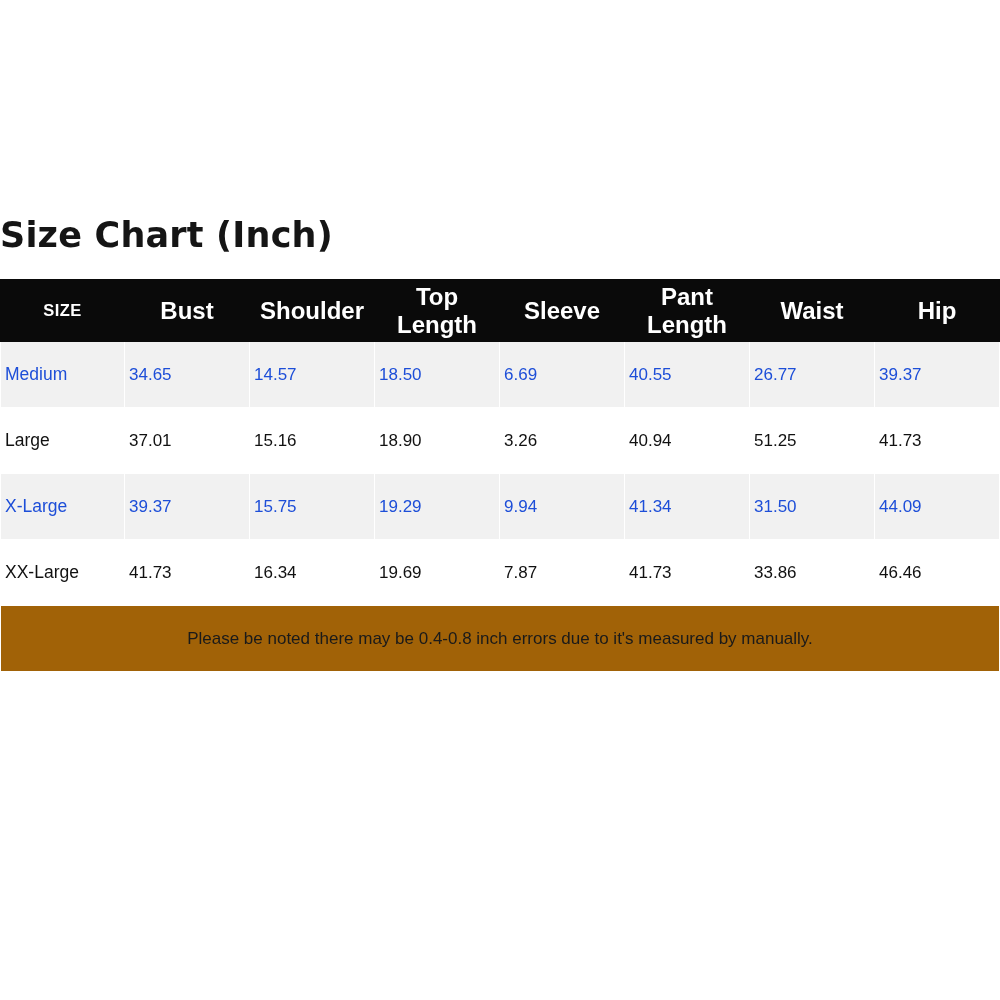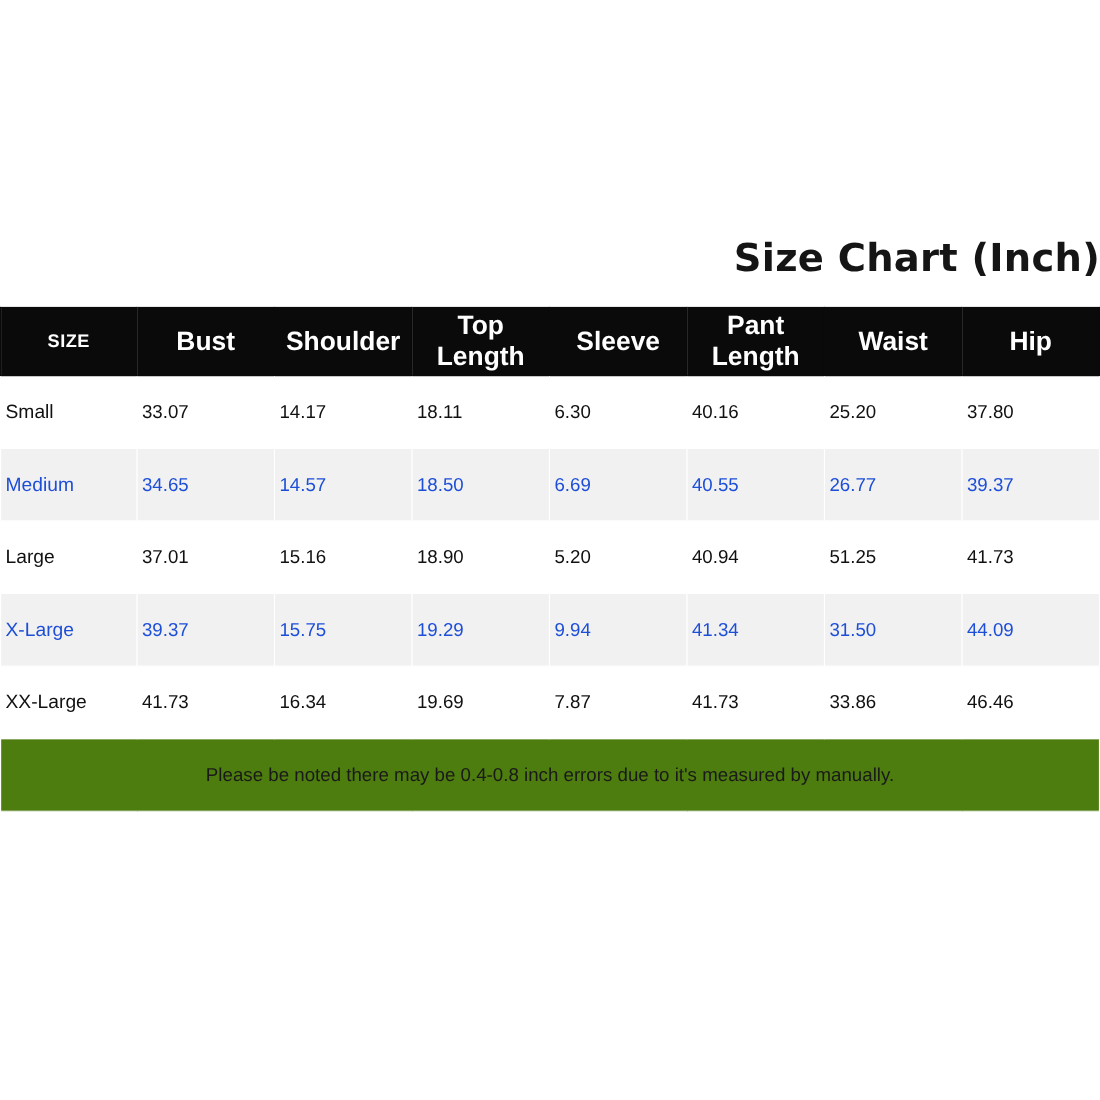--- a/index.html
+++ b/index.html
@@ -20,21 +20,21 @@
     height: 1000px;
     box-sizing: border-box;
   }
   .chart-wrap {
     position: absolute;
     left: 0;
     top: 215px;
     width: 1000px;
   }
   .chart-title {
-    text-align: right;
+    text-align: left;
     font-size: 35px;
     font-weight: bold;
     color: #151515;
     letter-spacing: 0.2px;
     margin: 0 0 24px 0;
     font-family: "DejaVu Sans", sans-serif;
   }
   table.size-table {
     border-collapse: collapse;
     width: 1000px;
@@ -66,21 +66,21 @@
     color: #111111;
   }
   tbody tr.row-odd td {
     background: #f1f1f1;
     color: #1d4ed8;
   }
   tbody td.cell-size {
     font-size: 17.5px;
   }
   .note-row td {
-    background: #4d7c0f;
+    background: #a16207;
     border: 1px solid #ffffff;
     height: 60px;
     font-size: 17px;
     color: #1a1a1a;
     text-align: center;
   }
   .col-w-size { width: 124px; }
   .col-w-data { width: 125px; }
 </style>
 </head>
@@ -108,46 +108,36 @@
           <th>Bust</th>
           <th>Shoulder</th>
           <th>Top Length</th>
           <th>Sleeve</th>
           <th>Pant Length</th>
           <th>Waist</th>
           <th>Hip</th>
         </tr>
       </thead>
       <tbody>
-        <tr class="row-even">
-          <td class="cell-size">Small</td>
-          <td>33.07</td>
-          <td>14.17</td>
-          <td>18.11</td>
-          <td>6.30</td>
-          <td>40.16</td>
-          <td>25.20</td>
-          <td>37.80</td>
-        </tr>
         <tr class="row-odd">
           <td class="cell-size">Medium</td>
           <td>34.65</td>
           <td>14.57</td>
           <td>18.50</td>
           <td>6.69</td>
           <td>40.55</td>
           <td>26.77</td>
           <td>39.37</td>
         </tr>
         <tr class="row-even">
           <td class="cell-size">Large</td>
           <td>37.01</td>
           <td>15.16</td>
           <td>18.90</td>
-          <td>5.20</td>
+          <td>3.26</td>
           <td>40.94</td>
           <td>51.25</td>
           <td>41.73</td>
         </tr>
         <tr class="row-odd">
           <td class="cell-size">X-Large</td>
           <td>39.37</td>
           <td>15.75</td>
           <td>19.29</td>
           <td>9.94</td>

